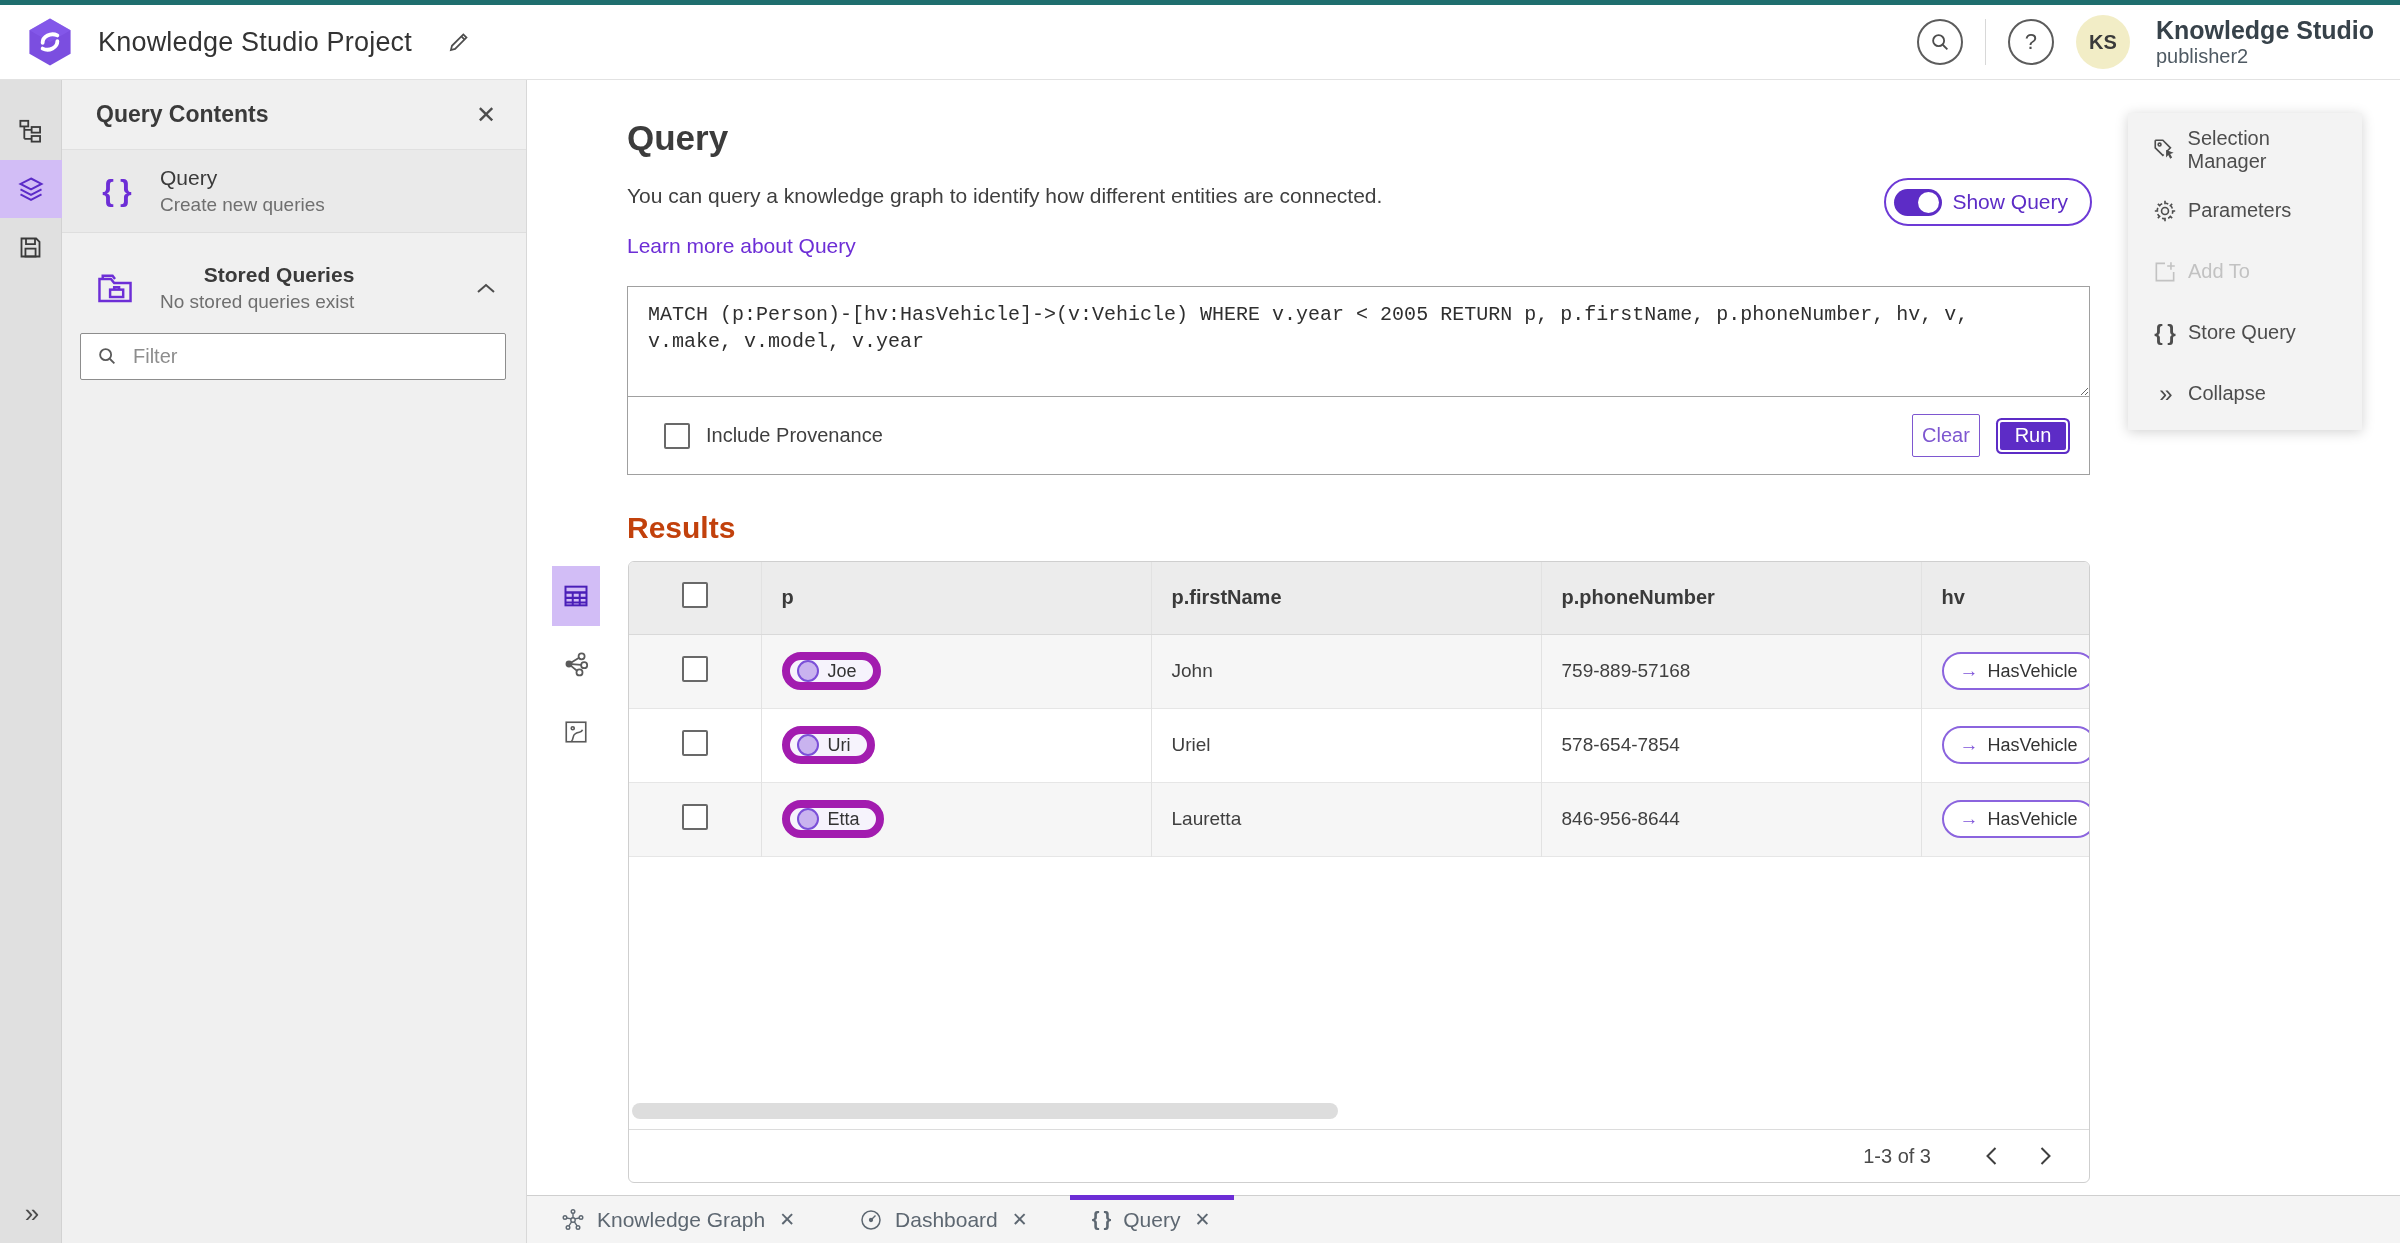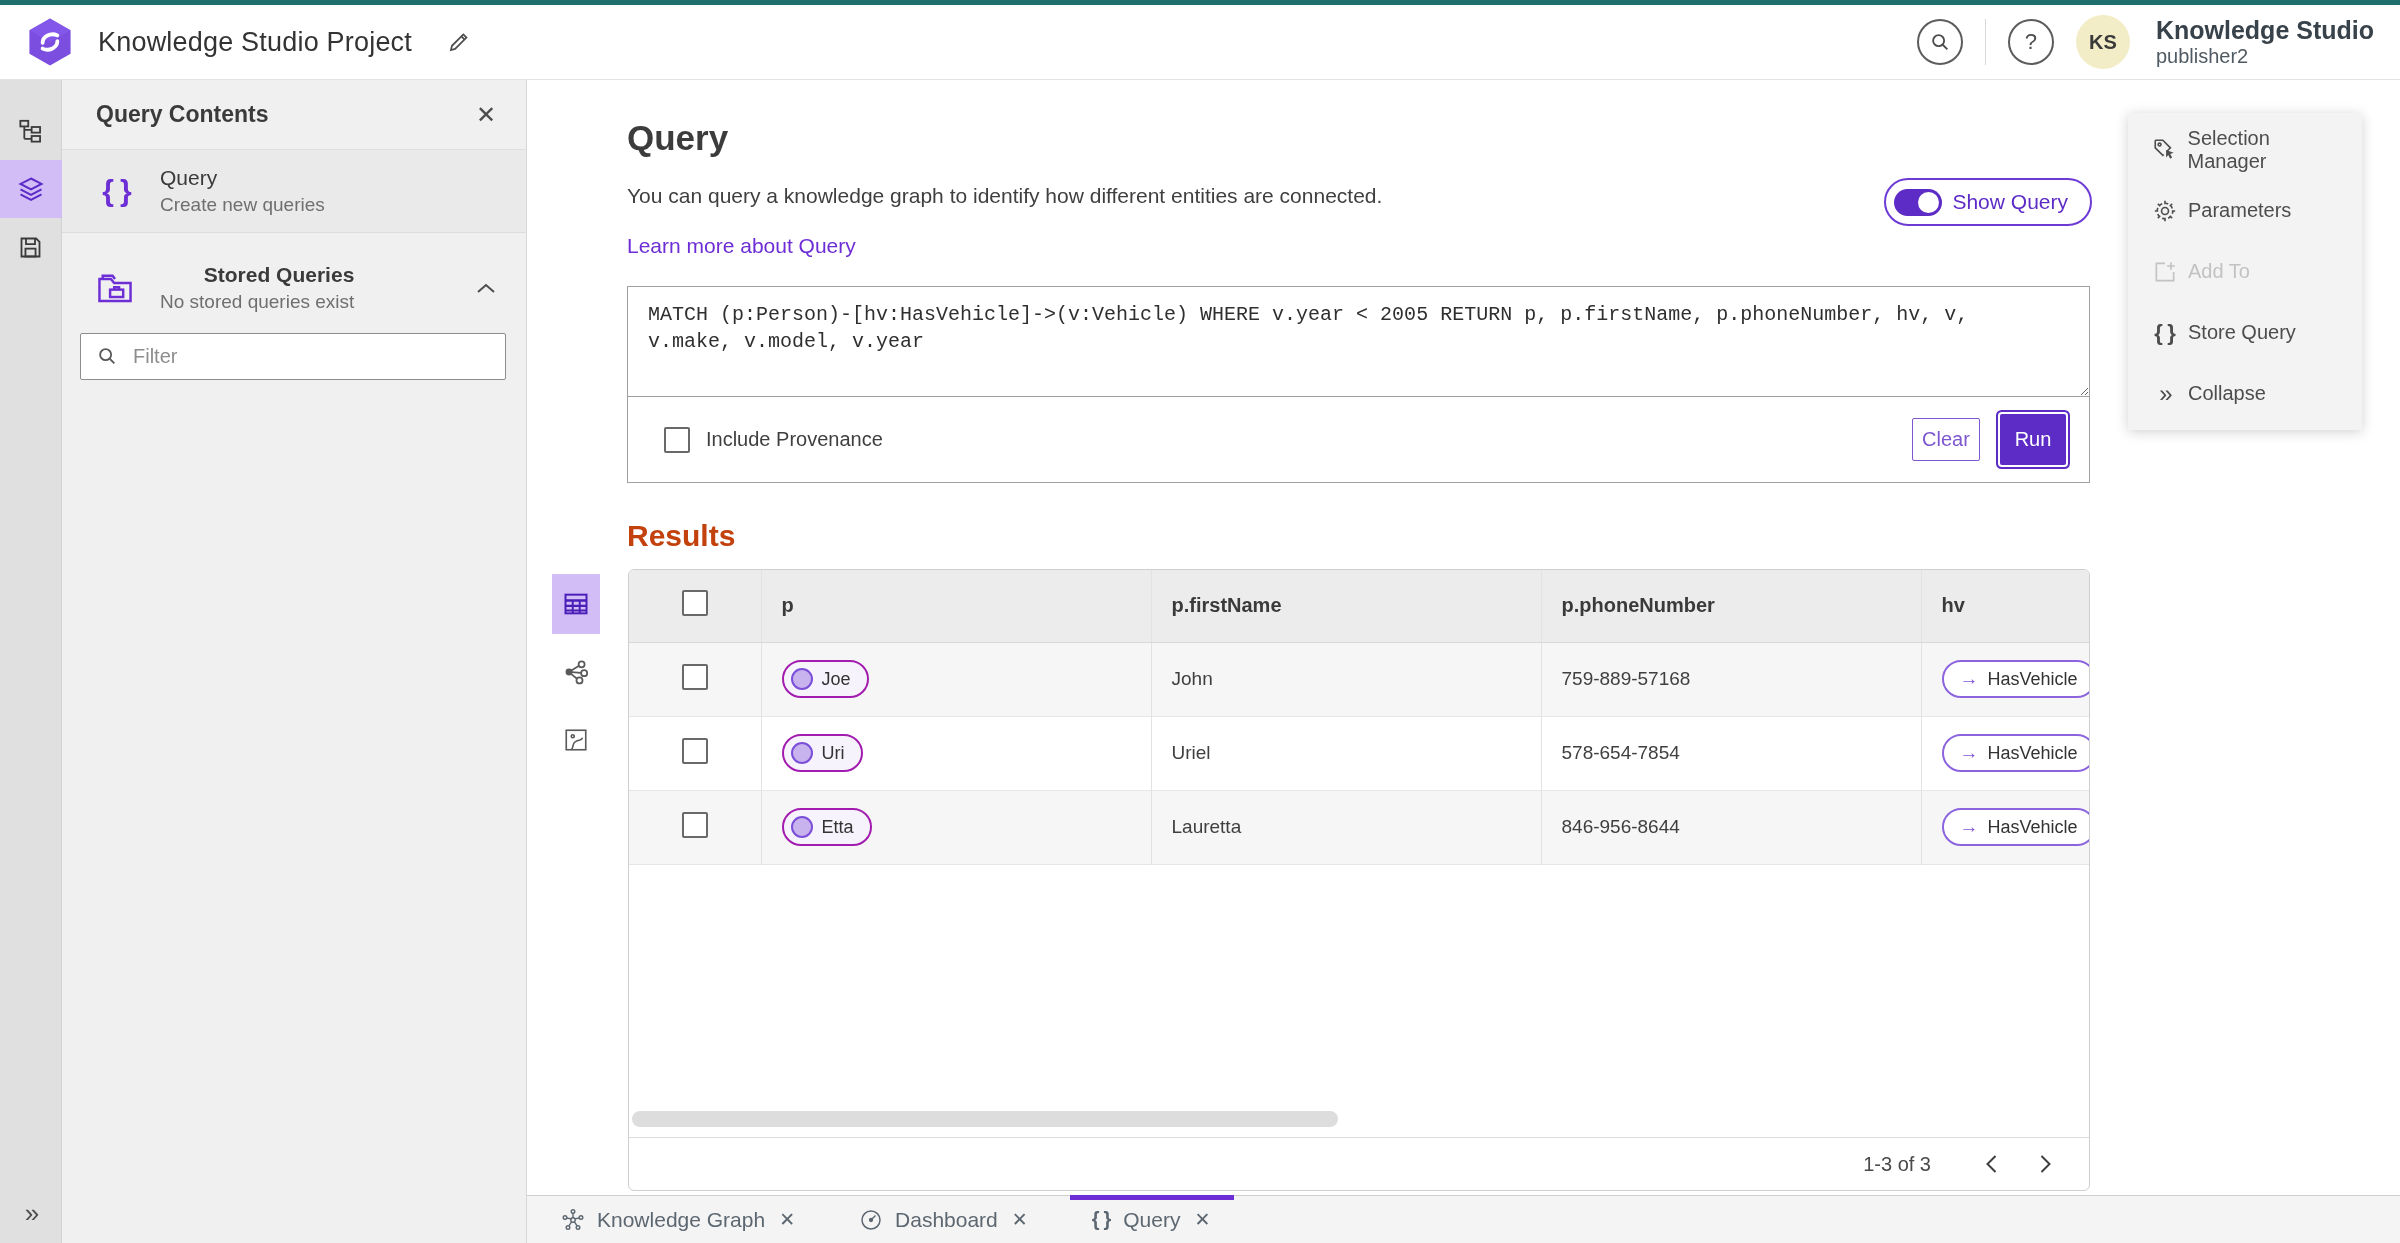--- a/index.html
+++ b/index.html
@@ -70,21 +70,21 @@
   .query-box { margin-top:28px; border:1px solid #a0a0a0; background:#fff; }
   .query-text { display:block; width:100%; height:110px; border:none; border-bottom:1px solid #a0a0a0;
     resize:vertical; outline:none; padding:14px 20px; font-family:"Liberation Mono", monospace;
     font-size:20px; line-height:1.35; color:#2f2f2f; background:#fff; }
   .query-toolbar { display:flex; align-items:center; padding:17px 20px 17px 36px; }
   .chk { width:26px; height:26px; border:2px solid #696969; border-radius:2px; background:#fff; display:inline-block; cursor:pointer; flex:0 0 auto; }
   .prov-label { font-size:20px; color:#3f3f3f; margin-left:16px; }
   .btns { margin-left:auto; display:flex; align-items:center; gap:20px; }
   .btn-clear { min-width:68px; height:43px; background:#fff; border:1px solid #7e57d0; color:#7e57d0;
     font-size:20px; border-radius:2px; cursor:pointer; font-family:inherit; }
-  .btn-run { min-width:66px; height:51px; background:#5d2cc6; border:none; color:#fff; font-size:20px;
+  .btn-run { min-width:66px; height:28px; background:#5d2cc6; border:none; color:#fff; font-size:20px;
     border-radius:2px; cursor:pointer; font-family:inherit; box-shadow:0 0 0 2px #fff, 0 0 0 4px #5d2cc6; margin-right:3px; }
 
   h2.results-h { margin-top:36px; font-size:30px; font-weight:700; color:#c2410c; }
   .results-row { display:flex; margin-top:16px; padding-left:0; }
   .mini-toolbar { width:48px; margin:5px 28px 0 -75px; display:flex; flex-direction:column; align-items:center; }
   .mini-btn { width:48px; height:60px; display:flex; align-items:center; justify-content:center; color:#5a5a5a; cursor:pointer; }
   .mini-btn.active { background:#d2bdf6; color:#4a1fb8; }
   .mini-btn + .mini-btn { margin-top:8px; }
 
   .results-card { flex:1; height:622px; border:1px solid #cfcfcf; border-radius:6px; background:#fff;
@@ -93,21 +93,21 @@
   table.results th, table.results td { border-right:1px solid #e2e2e2; text-align:left; padding:0 20px; }
   table.results th:last-child, table.results td:last-child { border-right:none; }
   thead tr { background:#ececec; height:72px; }
   thead th { font-size:20px; font-weight:600; color:#3a3a3a; border-bottom:1px solid #d9d9d9; }
   tbody tr { height:74px; border-bottom:1px solid #e6e6e6; }
   tbody tr:nth-child(odd) { background:#f6f6f6; }
   tbody tr:nth-child(even) { background:#fff; }
   td.cell-text { font-size:19px; color:#3f3f3f; }
   .chk-cell { text-align:center !important; }
   .entity-pill { display:inline-flex; align-items:center; gap:9px; height:38px; padding:0 16px 0 7px;
-    border:2px solid #a21caf; border-radius:19px; background:#f6f3fc; cursor:pointer; }
+    border:8px solid #a21caf; border-radius:19px; background:#f6f3fc; cursor:pointer; }
   .entity-dot { width:22px; height:22px; border-radius:50%; background:#c9b3ef; border:2px solid #7b4fd8; }
   .pill-label { font-size:18px; color:#333; }
   .rel-pill { display:inline-flex; align-items:center; gap:9px; height:38px; padding:0 16px;
     border:2px solid #8b64de; border-radius:19px; background:#fff; cursor:pointer; }
   .rel-arrow { color:#7b4fd8; font-size:19px; }
   .table-scroll-area { flex:1; position:relative; }
   .hscrollbar { position:absolute; bottom:10px; left:3px; width:706px; height:16px; border-radius:8px; background:#ddd; cursor:pointer; }
   .card-footer { height:53px; border-top:1px solid #dcdcdc; display:flex; align-items:center; justify-content:flex-end; padding:0 24px; gap:14px; }
   .page-info { font-size:20px; color:#4a4a4a; margin-right:26px; }
   .page-btn { width:40px; height:40px; display:flex; align-items:center; justify-content:center; color:#3f3f3f; cursor:pointer; }

